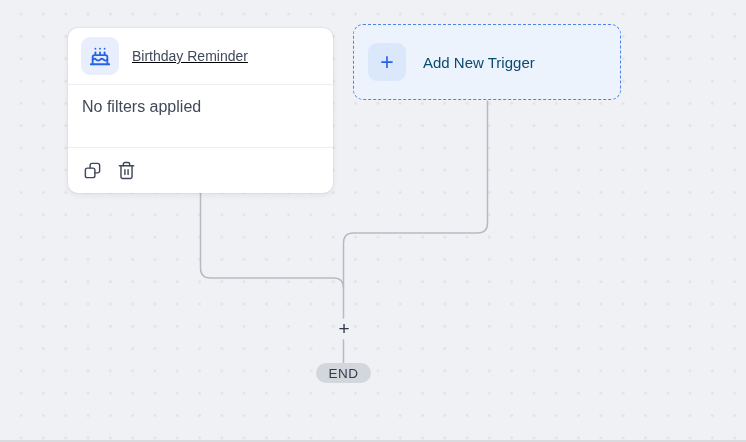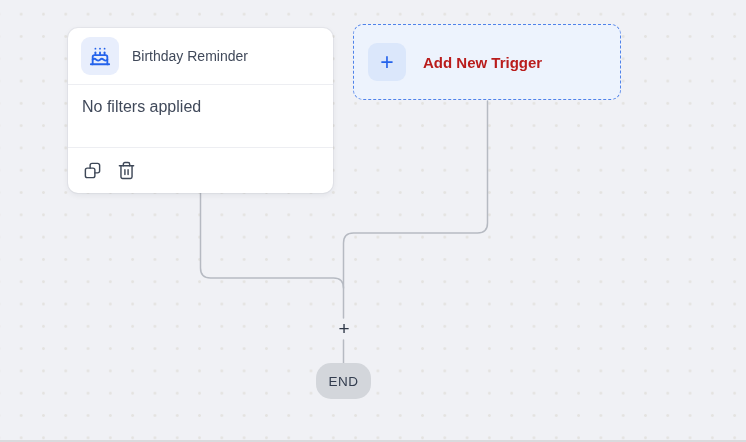--- a/index.html
+++ b/index.html
@@ -19,21 +19,21 @@
   
   .connector-layer { position:absolute; left:0; top:0; width:746px; height:442px; }
   
   .trigger-card {
     position:absolute; left:68px; top:28px; width:265px; height:165px;
     background:#ffffff; border-radius:10px;
     box-shadow: 0 0 0 1px rgba(20,30,50,0.04), 0 2px 6px rgba(16,24,40,0.07);
   }
   .card-header {
     height:57px; display:flex; align-items:center; gap:13px;
-    padding:0 13px; border-bottom:1px solid #edeef2;
+    padding:0 13px; border-bottom:1px solid #edeef2;text-decoration:underline;
   }
   .icon-tile {
     width:38px; height:38px; border-radius:9px; background:#e8eefc;
     display:flex; align-items:center; justify-content:center; flex:0 0 auto;
   }
   .card-title { font-size:14px; color:#40495a; }
   .card-body {
     height:63px; padding:13px 14px;
     border-bottom:1px solid #edeef2;
     font-size:16px; color:#40495a;
@@ -49,30 +49,30 @@
   .add-trigger {
     position:absolute; left:353px; top:24px; width:268px; height:76px;
     background:#edf3fd; border:1.5px dashed #4f82ea; border-radius:10px;
     display:flex; align-items:center; gap:17px; padding:0 14px; cursor:pointer;
   }
   .plus-tile {
     width:38px; height:38px; border-radius:9px; background:#dbe7fb;
     color:#2563eb; font-size:23px; font-weight:400; line-height:1;
     display:flex; align-items:center; justify-content:center; flex:0 0 auto;
   }
-  .add-label { color:#b91c1c; font-weight:700; font-size:15px; }
+  .add-label { color:#0c4a6e; font-weight:400; font-size:15px; }
   
   .add-step {
     position:absolute; left:334px; top:319px; width:20px; height:20px;
     background:none; border:none; cursor:pointer;
     color:#2e3847; font-size:19px; font-weight:400; line-height:20px;
     text-align:center; font-family:"Liberation Sans", sans-serif;
   }
   .end-pill {
-    position:absolute; left:316px; top:363px; width:55px; height:36px;
+    position:absolute; left:316px; top:363px; width:55px; height:20px;
     border-radius:15px; background:#d3d6db;
     display:flex; align-items:center; justify-content:center;
     font-size:13.5px; color:#323c4e; letter-spacing:0.5px;
   }
   svg.ic { display:block; }
 </style>
 </head>
 <body>
 
 <svg class="connector-layer" width="746" height="442" viewBox="0 0 746 442" fill="none">

